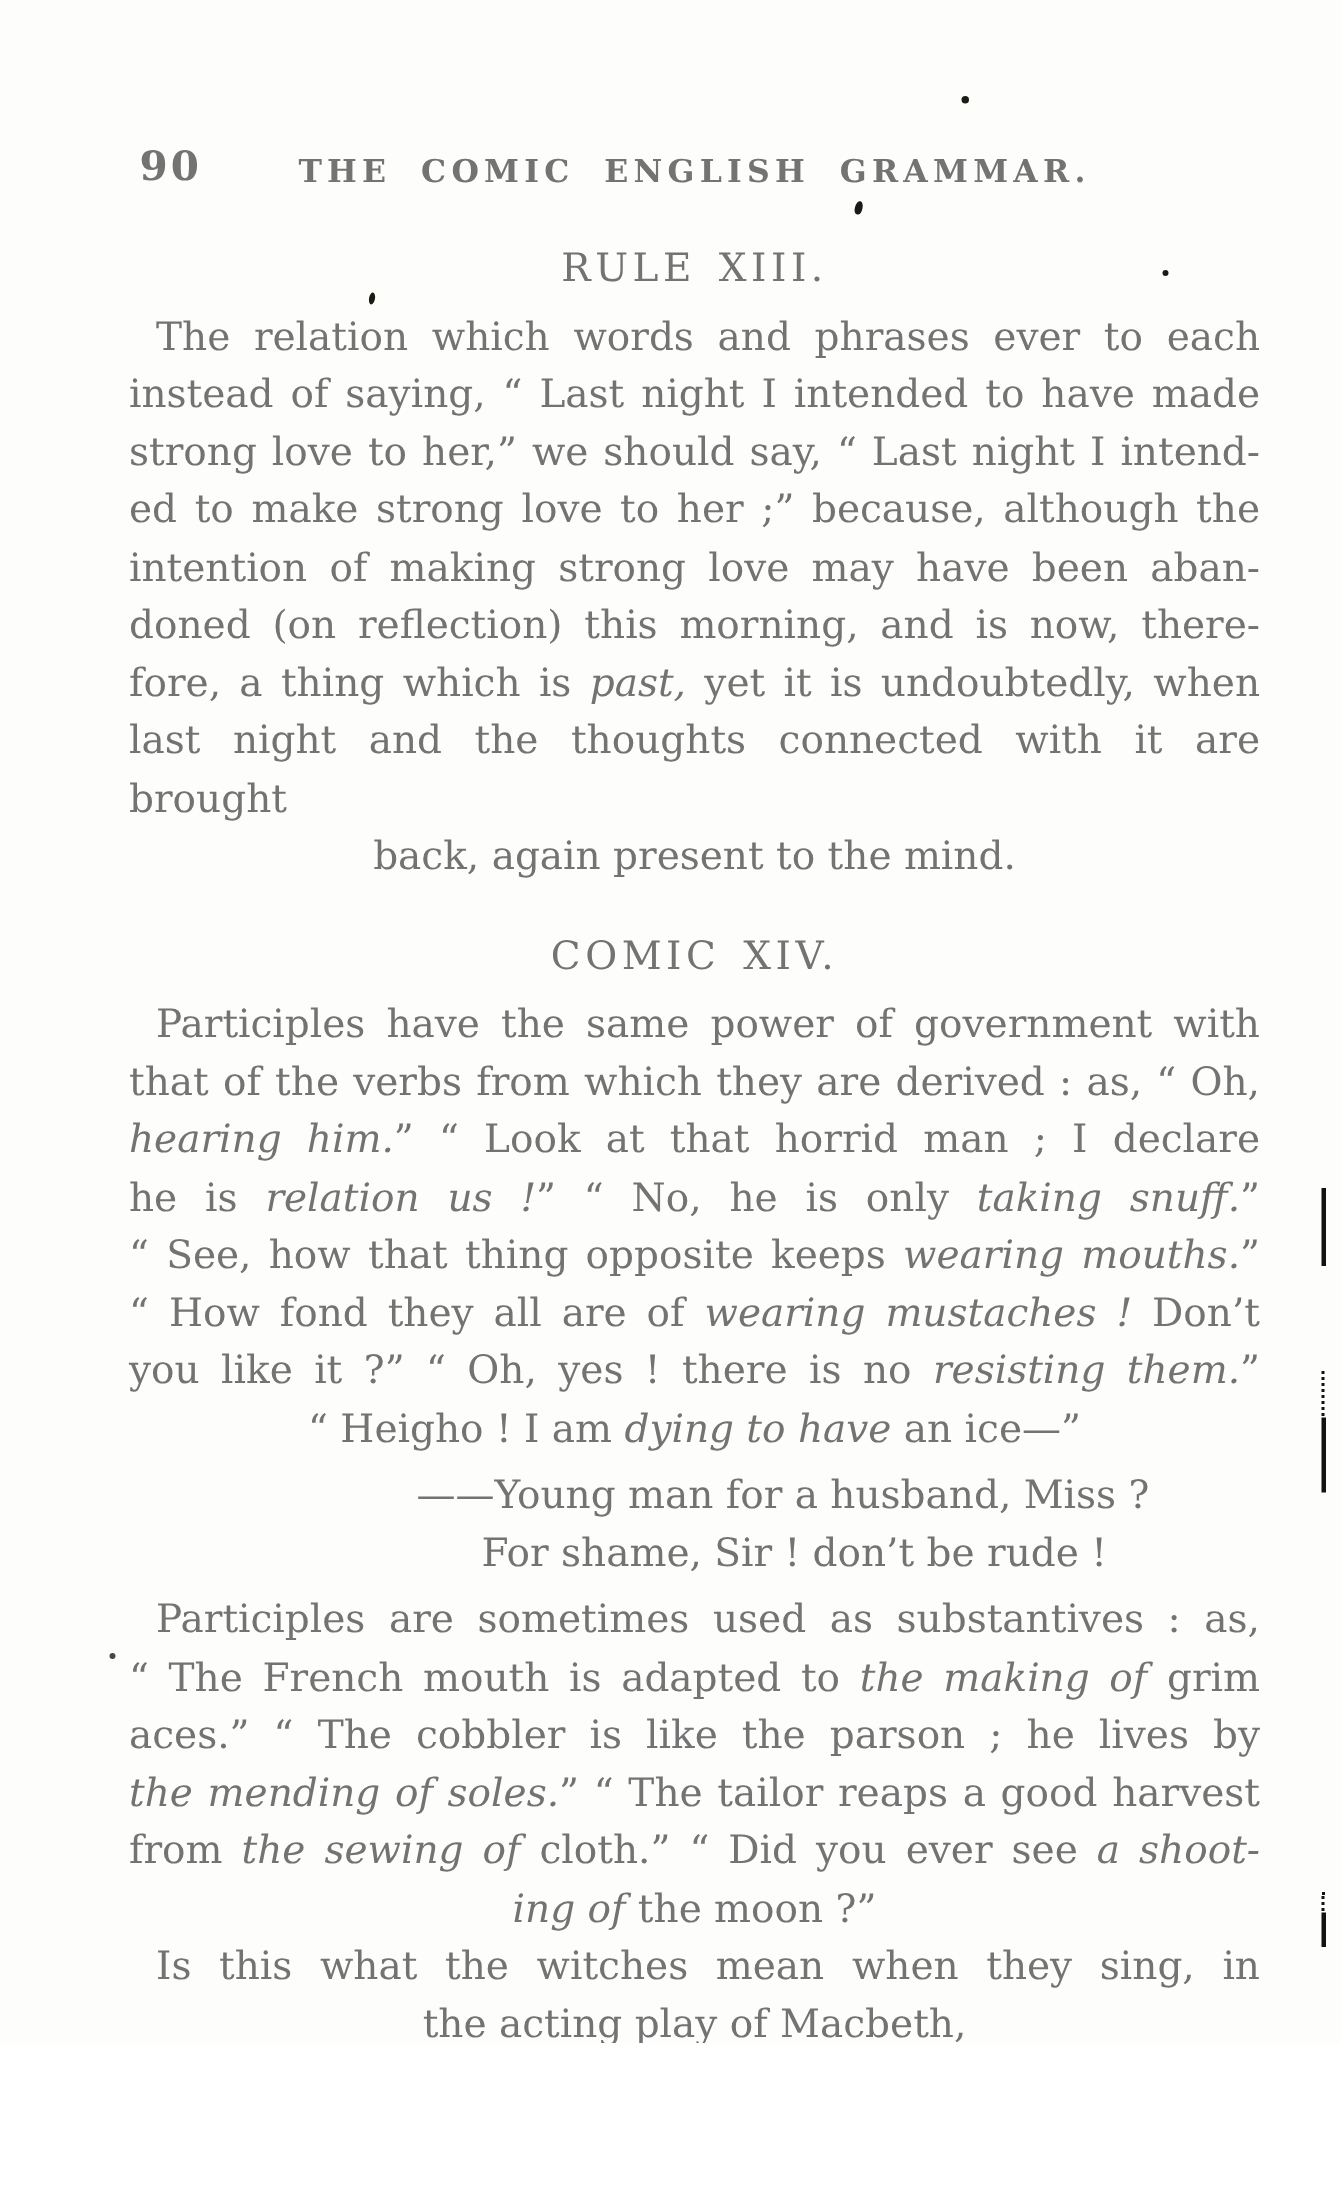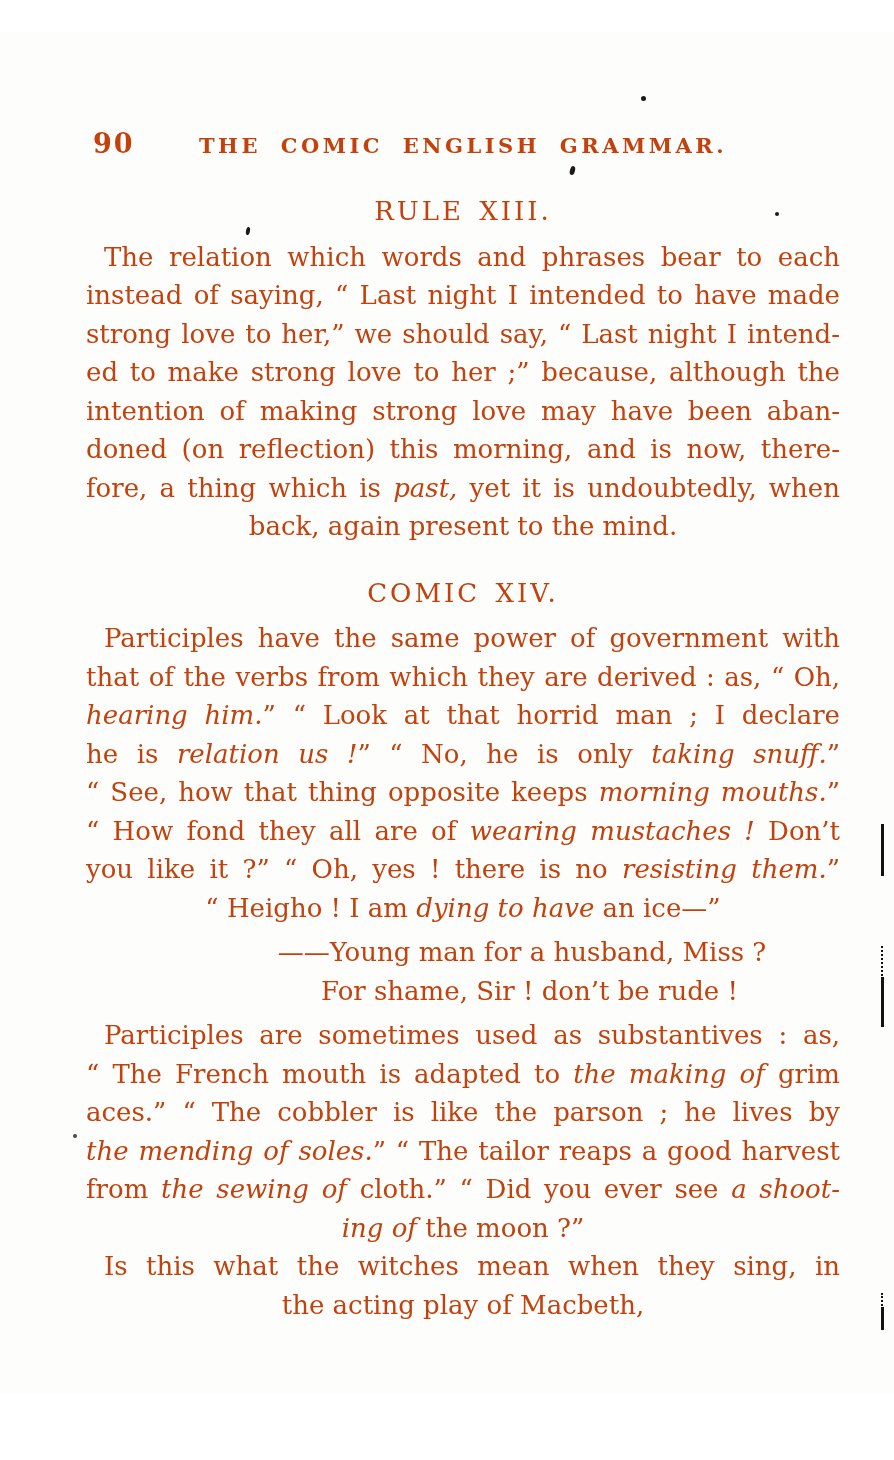--- a/index.html
+++ b/index.html
@@ -3,22 +3,21 @@
 <meta charset="utf-8">
 <style>
   html, body { margin: 0; padding: 0; background: #ffffff; }
   .page {
     position: relative;
     width: 894px;
     height: 1362px;
     background: #fdfdfc;
     overflow: hidden;
     font-family: "DejaVu Serif", serif;
-    color: #c2410c;
-    margin-top: 32px;
+    color: #737373;
   }
   .page-number {
     position: absolute;
     left: 93px;
     top: 96px;
     font-size: 27px;
     font-weight: bold;
     letter-spacing: 2px;
   }
   .running-title {
@@ -79,36 +78,37 @@
 
 <div class="page">
 
   <div class="page-number">90</div>
 
   <div class="running-title">THE COMIC ENGLISH GRAMMAR.</div>
 
   <div class="content">
       <div class="rule-heading">RULE XIII.</div>
       <div class="para">
-        <div class="line just indent">The relation which words and phrases bear to each</div>
+        <div class="line just indent">The relation which words and phrases ever to each</div>
         <div class="line just">instead of saying, “ Last night I intended to have made</div>
         <div class="line just">strong love to her,” we should say, “ Last night I intend-</div>
         <div class="line just">ed to make strong love to her ;” because, although the</div>
         <div class="line just">intention of making strong love may have been aban-</div>
         <div class="line just">doned (on reflection) this morning, and is now, there-</div>
         <div class="line just">fore, a thing which is <i>past,</i> yet it is undoubtedly, when</div>
+        <div class="line just">last night and the thoughts connected with it are brought</div>
         <div class="line">back, again present to the mind.</div>
       </div>
       <div class="rule-heading">COMIC XIV.</div>
       <div class="para">
         <div class="line just indent">Participles have the same power of government with</div>
         <div class="line just">that of the verbs from which they are derived : as, “ Oh,</div>
         <div class="line just"><i>hearing him.</i>” “ Look at that horrid man ; I declare</div>
         <div class="line just">he is <i>relation us !</i>” “ No, he is only <i>taking snuff.</i>”</div>
-        <div class="line just">“ See, how that thing opposite keeps <i>morning mouths.</i>”</div>
+        <div class="line just">“ See, how that thing opposite keeps <i>wearing mouths.</i>”</div>
         <div class="line just">“ How fond they all are of <i>wearing mustaches !</i> Don’t</div>
         <div class="line just">you like it ?” “ Oh, yes ! there is no <i>resisting them.</i>”</div>
         <div class="line">“ Heigho ! I am <i>dying to have</i> an ice—”</div>
       </div>
       <div class="verse">
         <div class="line">——Young man for a husband, Miss ?</div>
         <div class="line">For shame, Sir ! don’t be rude !</div>
       </div>
       <div class="para">
         <div class="line just indent">Participles are sometimes used as substantives : as,</div>

